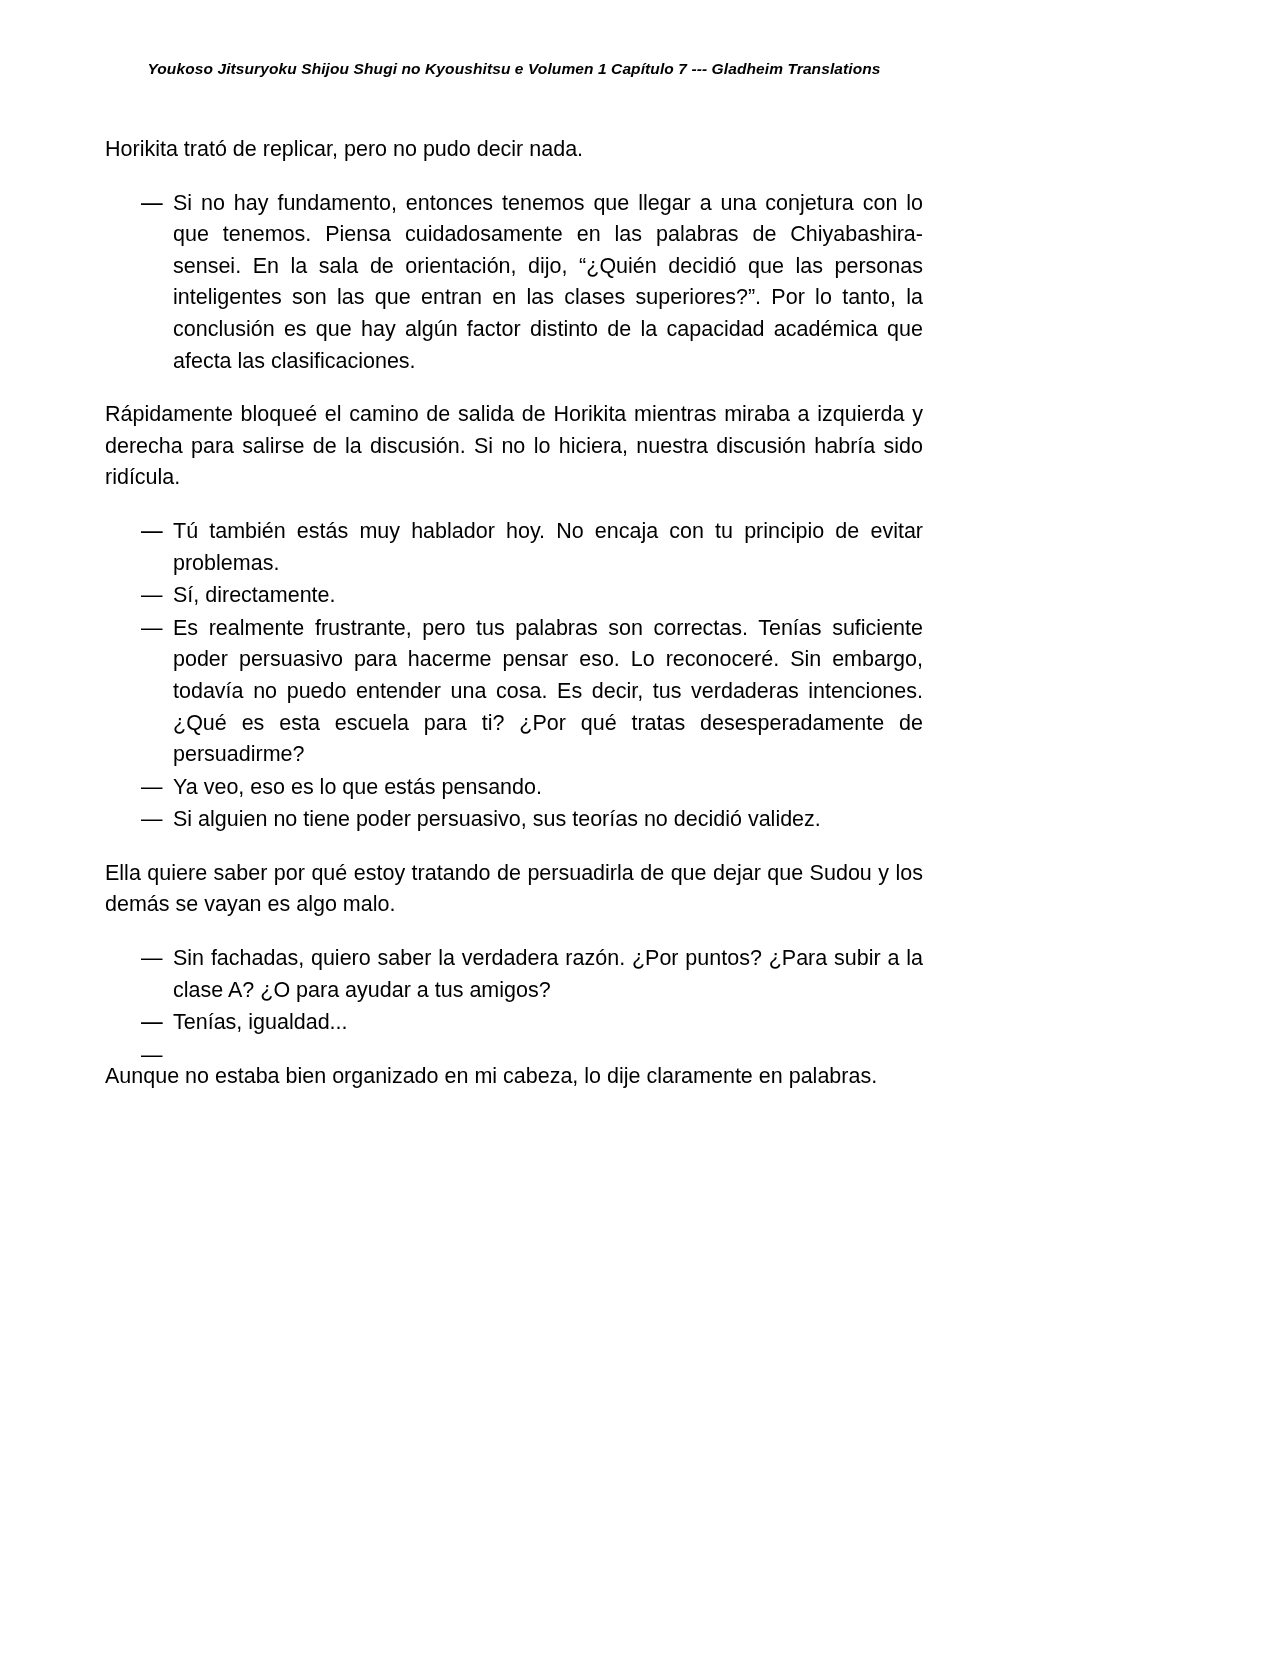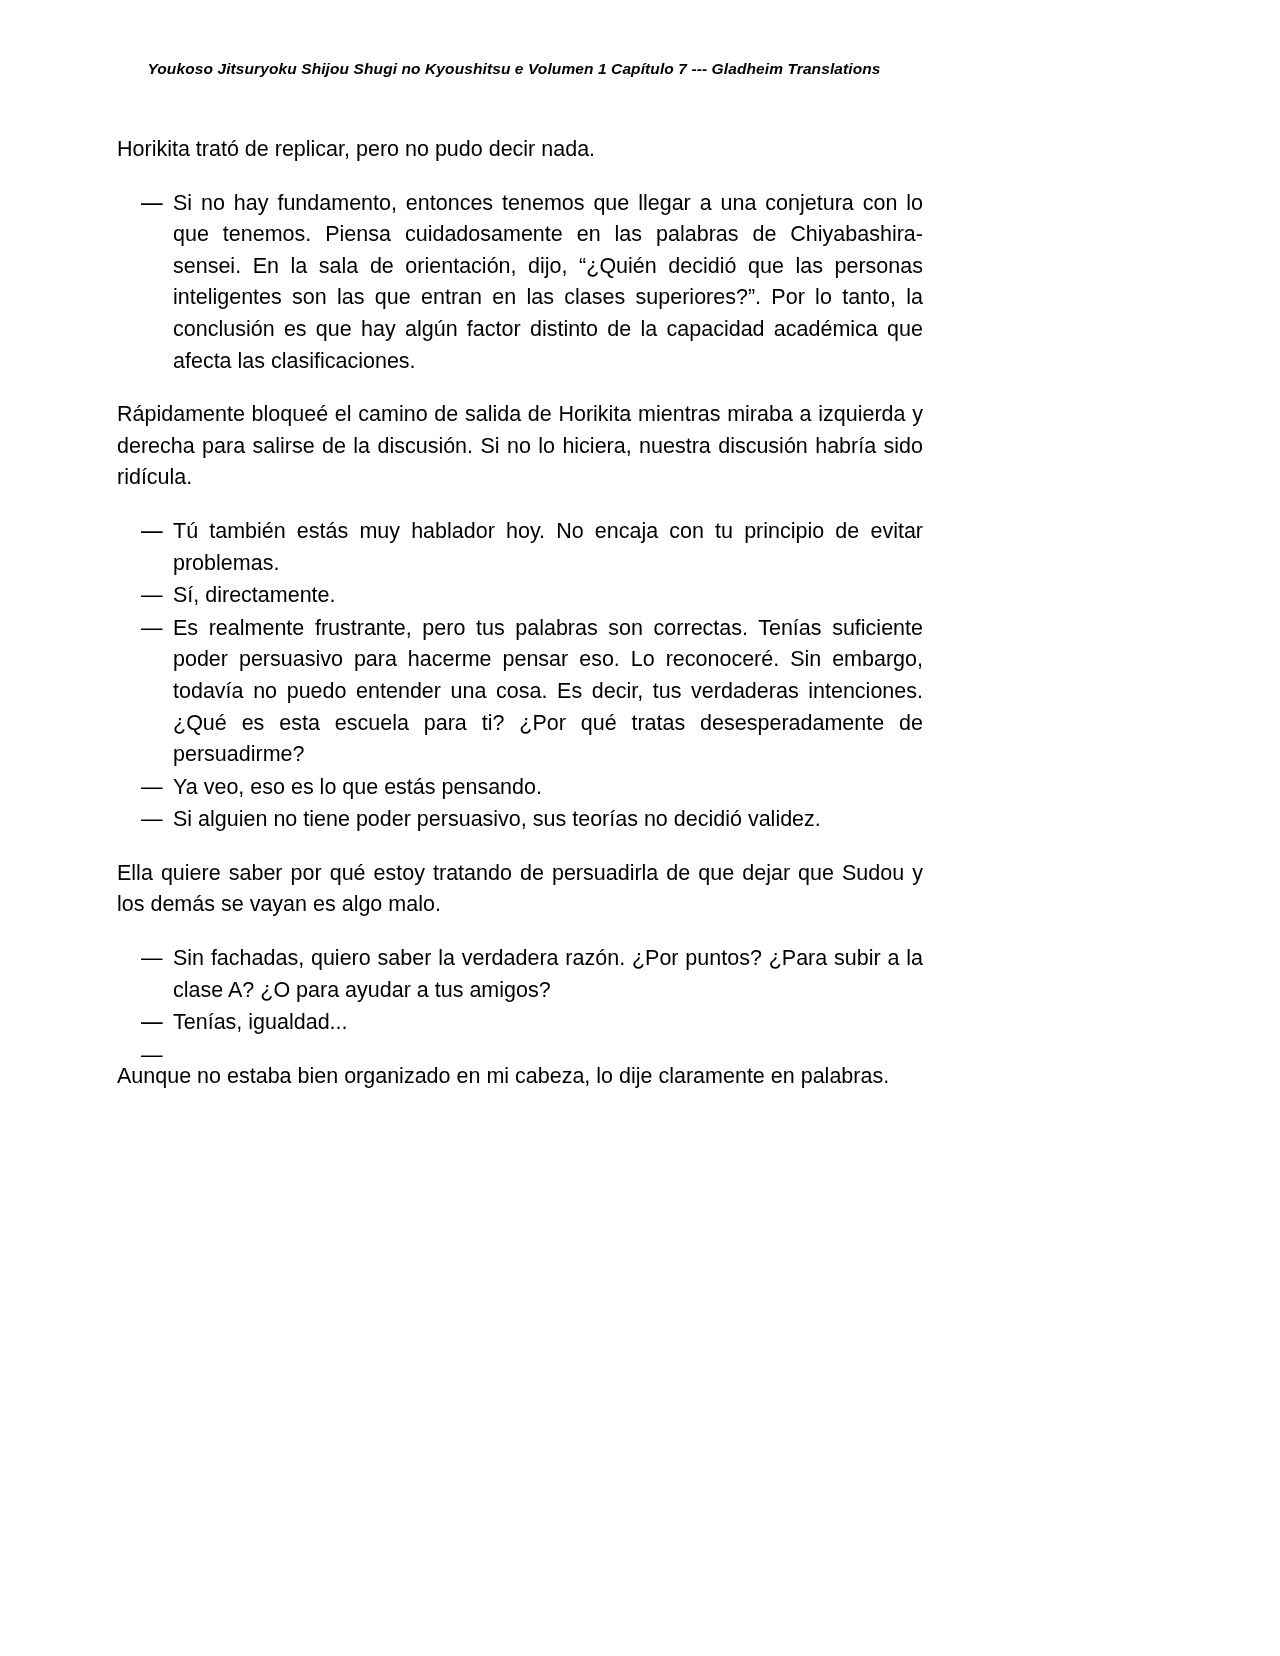--- a/index.html
+++ b/index.html
@@ -26,21 +26,21 @@
     font-weight: bold;
     font-size: 15.5px;
     letter-spacing: 0.1px;
     margin-bottom: 56px;
   }
   .para {
     font-size: 21.5px;
     line-height: 1.47;
     text-align: justify;
     text-justify: inter-word;
-    margin: 0 0 22px 12px;
+    margin: 0 0 22px 0;
   }
   .dialogue-block {
     margin: 0 0 22px 0;
     padding-left: 36px;
   }
   .dialogue-line {
     font-size: 21.5px;
     line-height: 1.47;
     text-align: justify;
     text-justify: inter-word;

